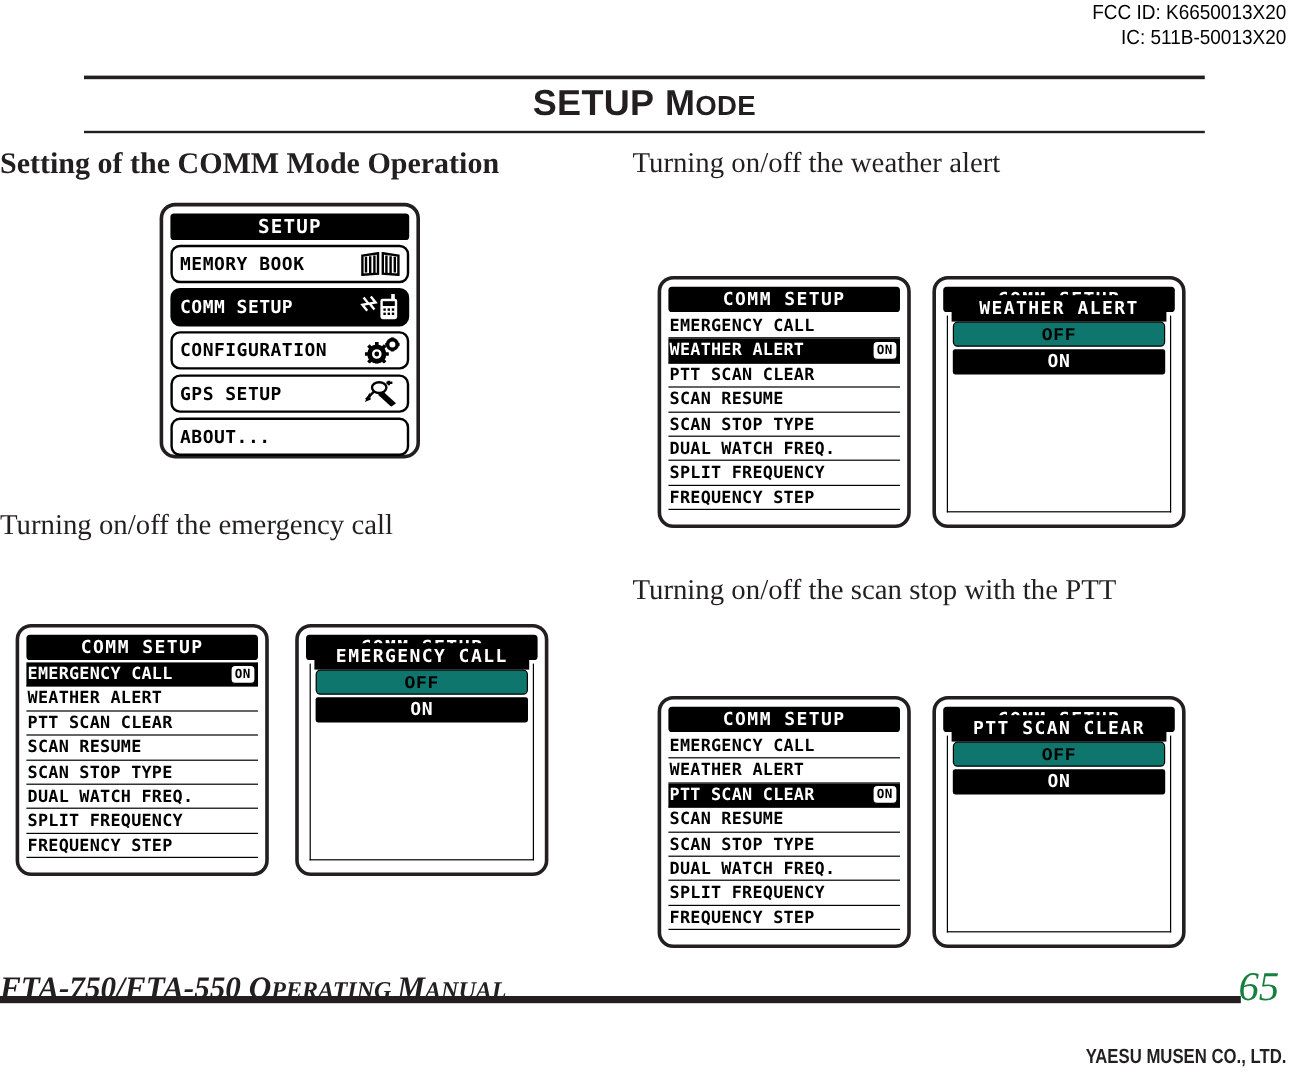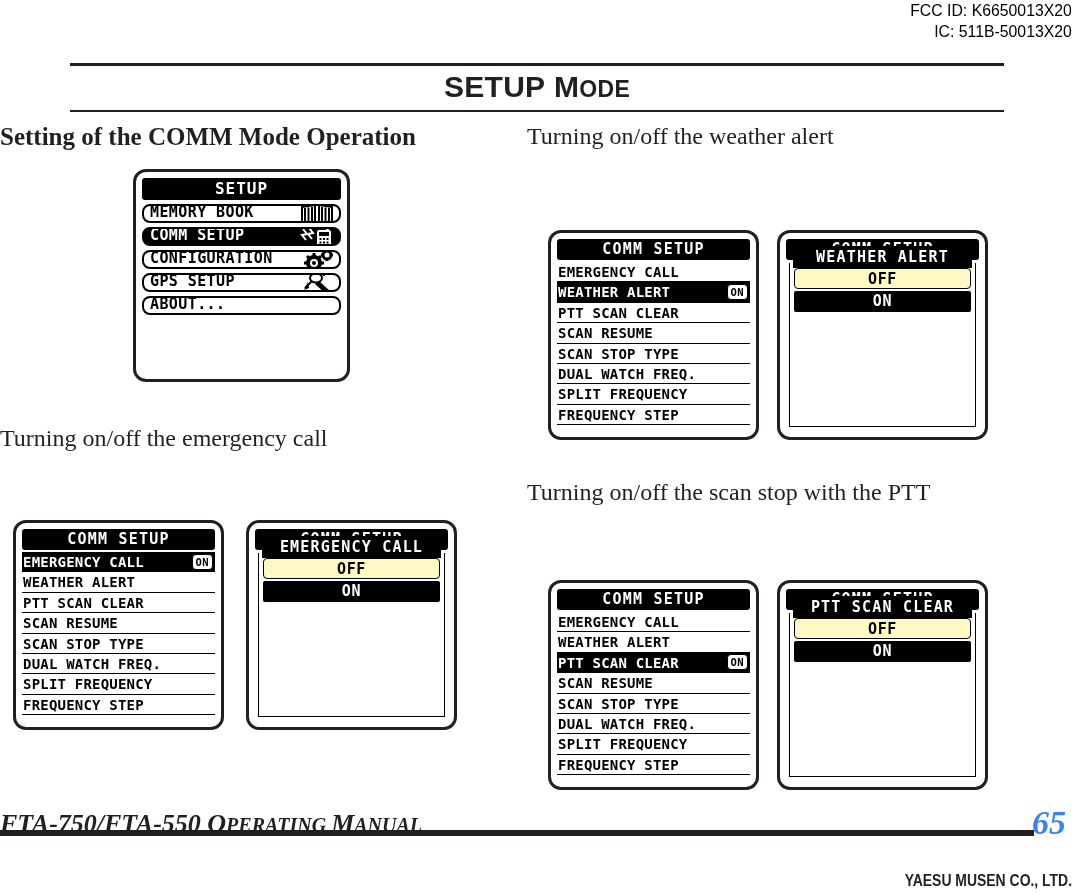--- a/index.html
+++ b/index.html
@@ -128,27 +128,27 @@
     font-weight: bold;
     font-size: 16px;
     line-height: 22px;
     border-radius: 3px;
     letter-spacing: 1px;
     height: 22px;
     margin-bottom: 4px;
   }
   .setup-item {
     position: relative;
-    height: 19px;
+    height: 32px;
     margin-bottom: 4px;
     border: 2px solid #000;
     border-radius: 8px;
     box-sizing: border-box;
     display: flex;
-    align-items: flex-end;
+    align-items: center;
     padding-left: 6px;
     font-size: 15px;
     font-weight: bold;
     letter-spacing: 0.4px;
     color: #000;
     background: #fff;
     overflow: hidden;
   }
   .setup-item.sel {
     background: #000;
@@ -233,24 +233,25 @@
     margin: 0 4px;
     height: 21px;
     line-height: 21px;
     text-align: center;
     font-size: 15px;
     font-weight: bold;
     letter-spacing: 0.6px;
     box-sizing: border-box;
   }
   .opt-item.off {
-    background: #fef9c3;
+    background: #0f766e;
     color: #000;
     border: 1.8px solid #000;
     border-radius: 4px;
+    font-family: Liberation Mono, monospace;
   }
   .opt-item.on {
     background: #000;
     color: #fff;
     margin-top: 2px;
     border-radius: 2px;
   }
   .opt-body {
     position: absolute;
     left: 3px;
@@ -278,25 +279,25 @@
     top: 830px;
     width: 1034px;
     height: 6px;
     background: #231f20;
   }
   .page-num {
     position: absolute;
     right: 8px;
     top: 806px;
     font-family: "Liberation Serif", serif;
-    font-weight: bold;
+    font-weight: normal;
     font-style: italic;
     font-size: 34px;
     line-height: 34px;
-    color: #3b82f6;
+    color: #15803d;
   }
   .manual-name {
     position: absolute;
     left: 0px;
     top: 808px;
     font-family: "Liberation Serif", serif;
     font-weight: bold;
     font-style: italic;
     font-size: 26px;
     line-height: 32px;

